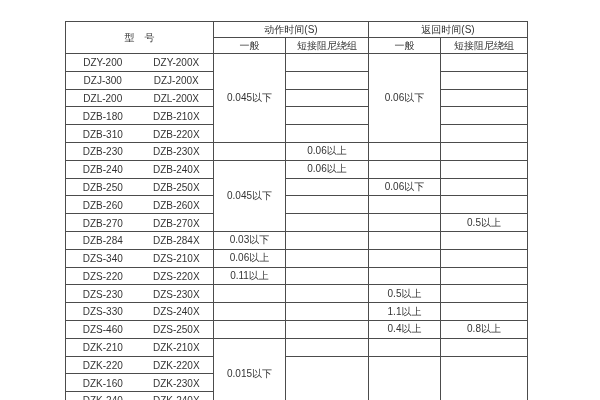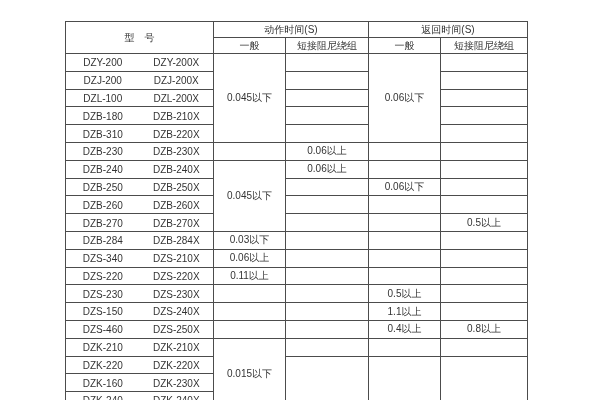--- a/index.html
+++ b/index.html
@@ -75,26 +75,26 @@
     </thead>
     <tbody>
       <tr>
         <td class="model-cell"><span class="m">DZY-200</span><span class="m">DZY-200X</span></td>
         <td rowspan="5">0.045以下</td>
         <td></td>
         <td rowspan="5">0.06以下</td>
         <td></td>
       </tr>
       <tr>
-        <td class="model-cell"><span class="m">DZJ-200</span><span class="m">DZJ-200X</span></td>
-        <td></td>
-        <td></td>
-      </tr>
-      <tr>
-        <td class="model-cell"><span class="m">DZL-100</span><span class="m">DZL-200X</span></td>
+        <td class="model-cell"><span class="m">DZJ-300</span><span class="m">DZJ-200X</span></td>
+        <td></td>
+        <td></td>
+      </tr>
+      <tr>
+        <td class="model-cell"><span class="m">DZL-200</span><span class="m">DZL-200X</span></td>
         <td></td>
         <td></td>
       </tr>
       <tr>
         <td class="model-cell"><span class="m">DZB-180</span><span class="m">DZB-210X</span></td>
         <td></td>
         <td></td>
       </tr>
       <tr>
         <td class="model-cell"><span class="m">DZB-310</span><span class="m">DZB-220X</span></td>
@@ -155,21 +155,21 @@
         <td></td>
       </tr>
       <tr>
         <td class="model-cell"><span class="m">DZS-230</span><span class="m">DZS-230X</span></td>
         <td></td>
         <td></td>
         <td>0.5以上</td>
         <td></td>
       </tr>
       <tr>
-        <td class="model-cell"><span class="m">DZS-150</span><span class="m">DZS-240X</span></td>
+        <td class="model-cell"><span class="m">DZS-330</span><span class="m">DZS-240X</span></td>
         <td></td>
         <td></td>
         <td>1.1以上</td>
         <td></td>
       </tr>
       <tr>
         <td class="model-cell"><span class="m">DZS-460</span><span class="m">DZS-250X</span></td>
         <td></td>
         <td></td>
         <td>0.4以上</td>

